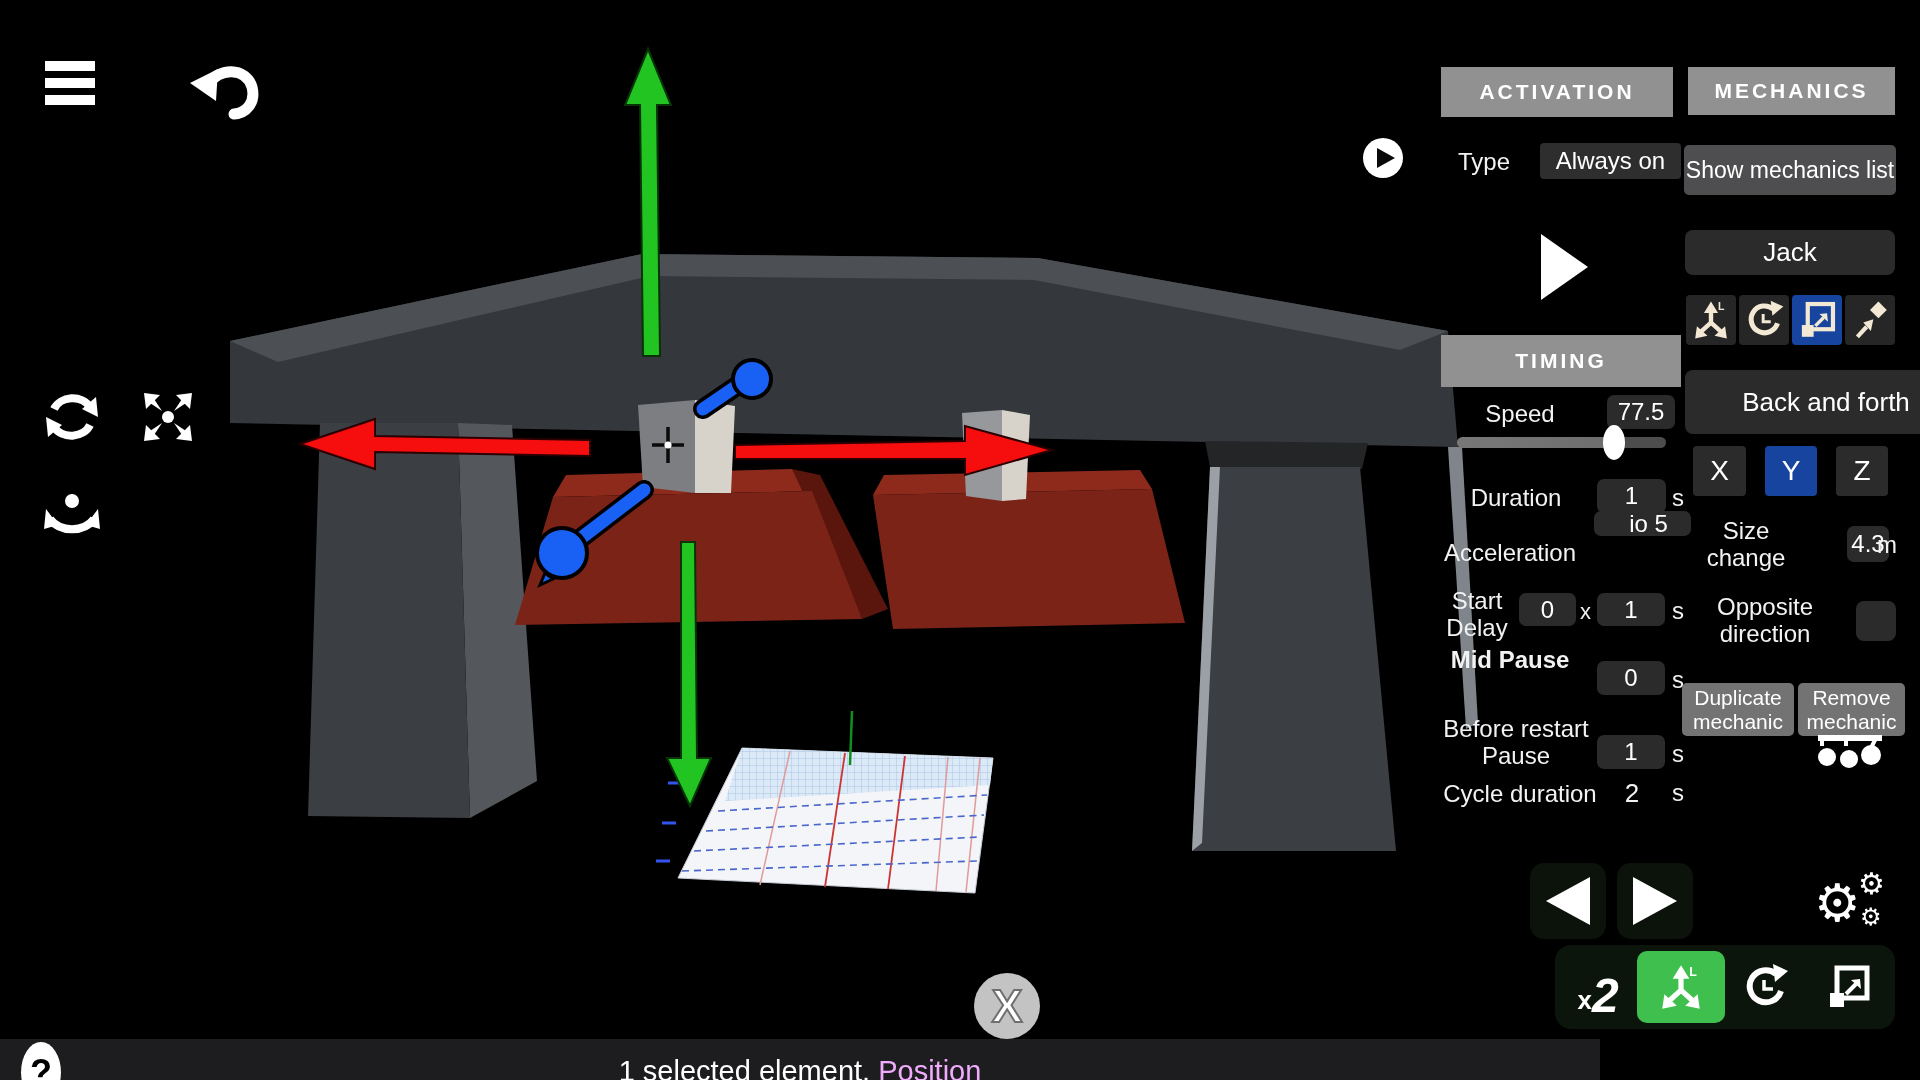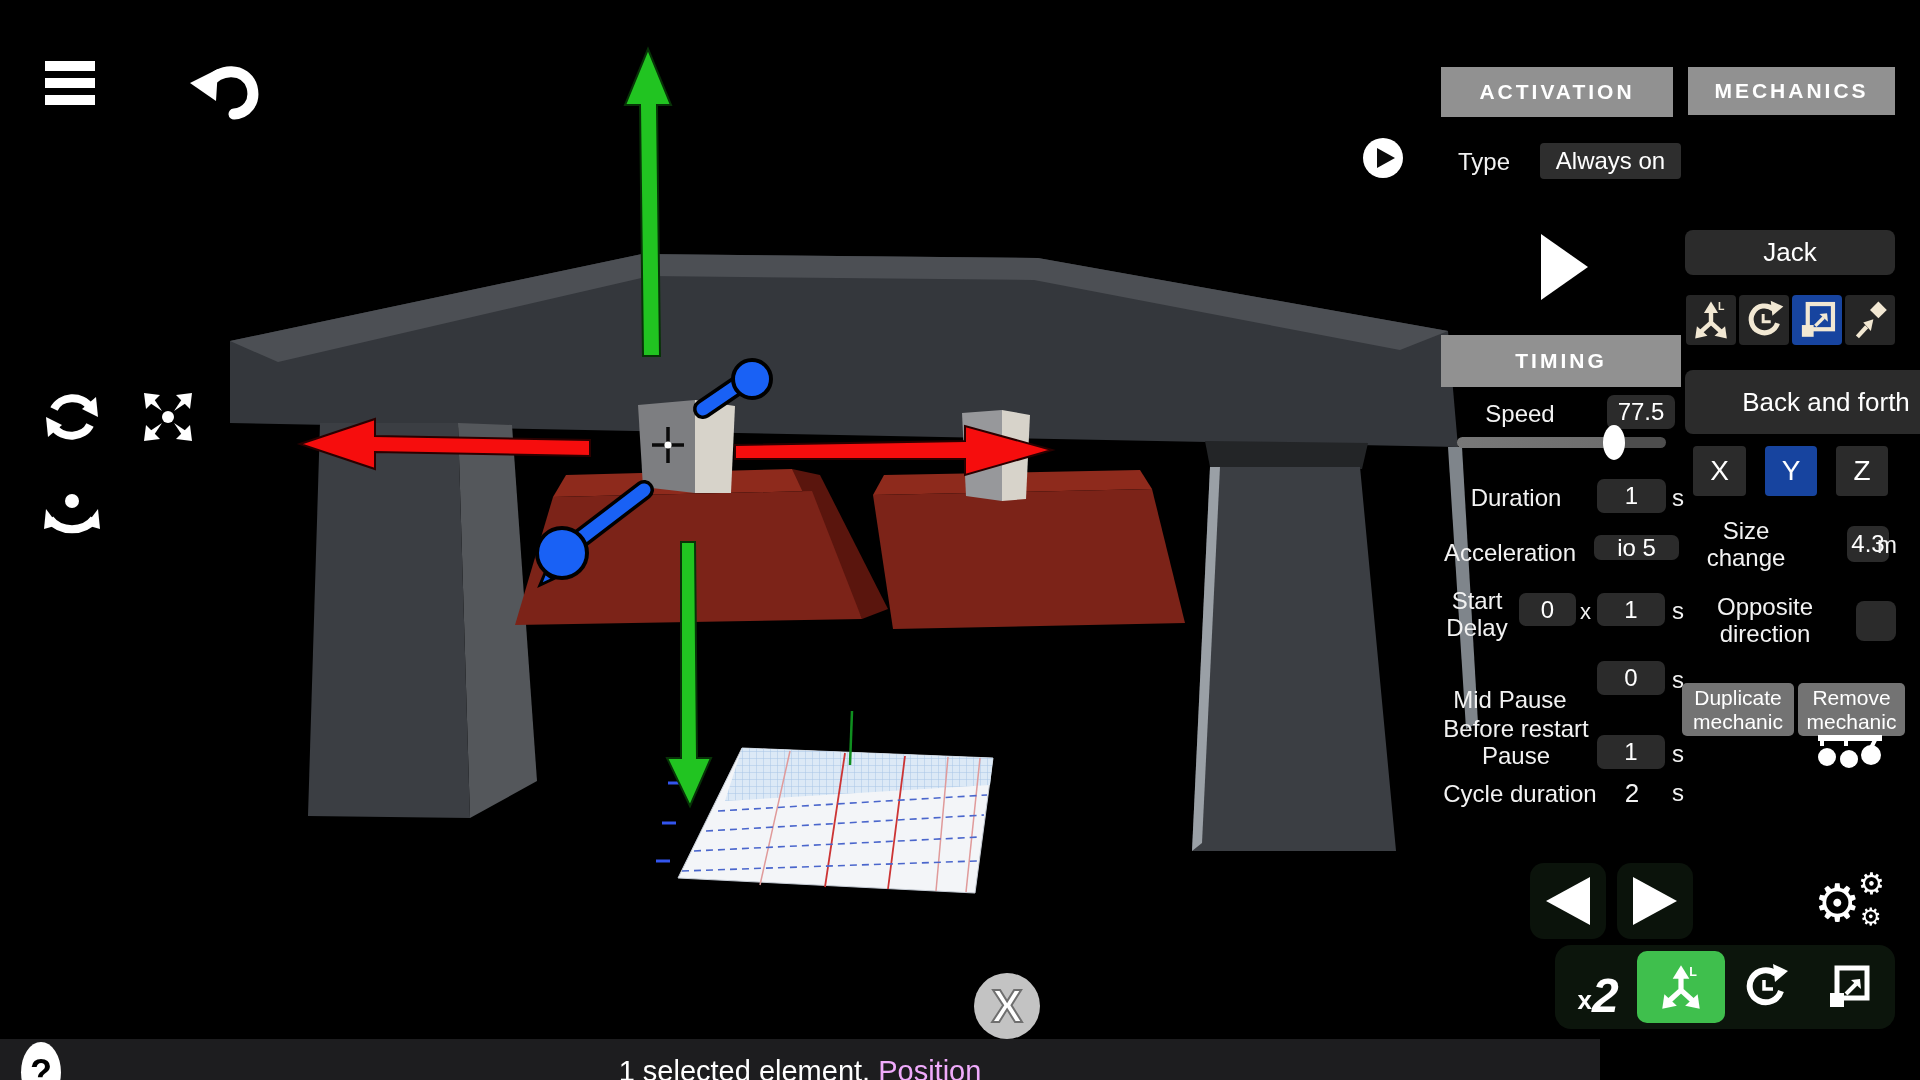--- a/index.html
+++ b/index.html
@@ -170,20 +170,21 @@
   <svg class="abs" style="left:1362px;top:114px;" width="42" height="42" viewBox="0 0 42 42">
     <circle cx="21" cy="21" r="20" fill="#fff"></circle>
     <polygon points="15,11 33,21 15,31" fill="#0a0a0a"></polygon>
   </svg>
 
   <div class="abs hdr" style="left:1441px;top:44px;width:232px;height:50px;">ACTIVATION</div>
   <div class="abs hdr" style="left:1688px;top:44px;width:207px;height:48px;">MECHANICS</div>
 
   <div class="abs lbl" style="left:1448px;top:120px;width:72px;height:36px;">Type</div>
   <div class="abs vbox" style="left:1540px;top:120px;width:141px;height:36px;background:#2e2e2e;border-radius:4px;">Always on</div>
+  <div class="abs btn-gray" style="left:1684px;top:122px;width:212px;height:50px;font-size:23px;background:#4e4e50;">Show mechanics list</div>
 
   <svg class="abs" style="left:1541px;top:211px;" width="50" height="68" viewBox="0 0 50 68">
     <polygon points="0,0 47,33 0,66" fill="#fff"></polygon>
   </svg>
 
   <div class="abs btn-dark" style="left:1685px;top:207px;width:210px;height:45px;">Jack</div>
 
   <svg width="0" height="0" style="position:absolute;">
     <defs>
       <symbol id="sym-move" viewBox="0 0 50 50">
@@ -248,32 +249,32 @@
 
   <div class="abs lbl" style="left:1436px;top:458px;width:160px;height:32px;">Duration</div>
   <div class="abs vbox" style="left:1597px;top:456px;width:69px;height:34px;">1</div>
   <div class="abs unit" style="left:1672px;top:458px;height:34px;">s</div>
 
   <div class="abs lbl" style="left:1698px;top:492px;width:96px;height:58px;">Size change</div>
   <div class="abs vbox" style="left:1847px;top:503px;width:42px;height:36px;text-align:right;">4.3</div>
   <div class="abs unit" style="left:1877px;top:505px;height:34px;">m</div>
 
   <div class="abs lbl" style="left:1428px;top:512px;width:164px;height:34px;">Acceleration</div>
-  <div class="abs vbox" style="left:1594px;top:512px;width:85px;height:25px;">io 5</div>
+  <div class="abs vbox" style="left:1594px;top:488px;width:85px;height:25px;padding-left:12px;">io 5</div>
 
   <div class="abs lbl" style="left:1436px;top:562px;width:82px;height:58px;">Start Delay</div>
   <div class="abs vbox" style="left:1519px;top:570px;width:57px;height:33px;">0</div>
   <div class="abs unit" style="left:1580px;top:572px;height:33px;font-size:22px;">x</div>
   <div class="abs vbox" style="left:1597px;top:570px;width:68px;height:33px;">1</div>
   <div class="abs unit" style="left:1672px;top:571px;height:33px;">s</div>
 
   <div class="abs lbl" style="left:1700px;top:568px;width:130px;height:58px;">Opposite direction</div>
   <div class="abs" style="left:1856px;top:578px;width:40px;height:40px;background:#2b2b2b;border-radius:8px;"></div>
 
-  <div class="abs lbl" style="left:1428px;top:660px;width:164px;height:32px;">Mid Pause</div>
+  <div class="abs lbl" style="left:1428px;top:620px;width:164px;height:32px;font-weight:bold;">Mid Pause</div>
   <div class="abs vbox" style="left:1597px;top:638px;width:68px;height:34px;">0</div>
   <div class="abs unit" style="left:1672px;top:640px;height:34px;">s</div>
 
   <div class="abs btn-gray" style="left:1682px;top:660px;width:112px;height:53px;font-size:21px;line-height:24px;">Duplicate mechanic</div>
   <div class="abs btn-gray" style="left:1798px;top:660px;width:107px;height:53px;font-size:21px;line-height:24px;">Remove mechanic</div>
 
   <svg class="abs" style="left:1814px;top:707px;" width="72" height="42" viewBox="0 0 72 42">
     <path d="M4,8 H68" stroke="#fff" stroke-width="6"></path>
     <path d="M8,8 V16 M32,8 V16 M62,8 L56,20" stroke="#fff" stroke-width="4"></path>
     <circle cx="13" cy="27" r="9" fill="#fff"></circle>

